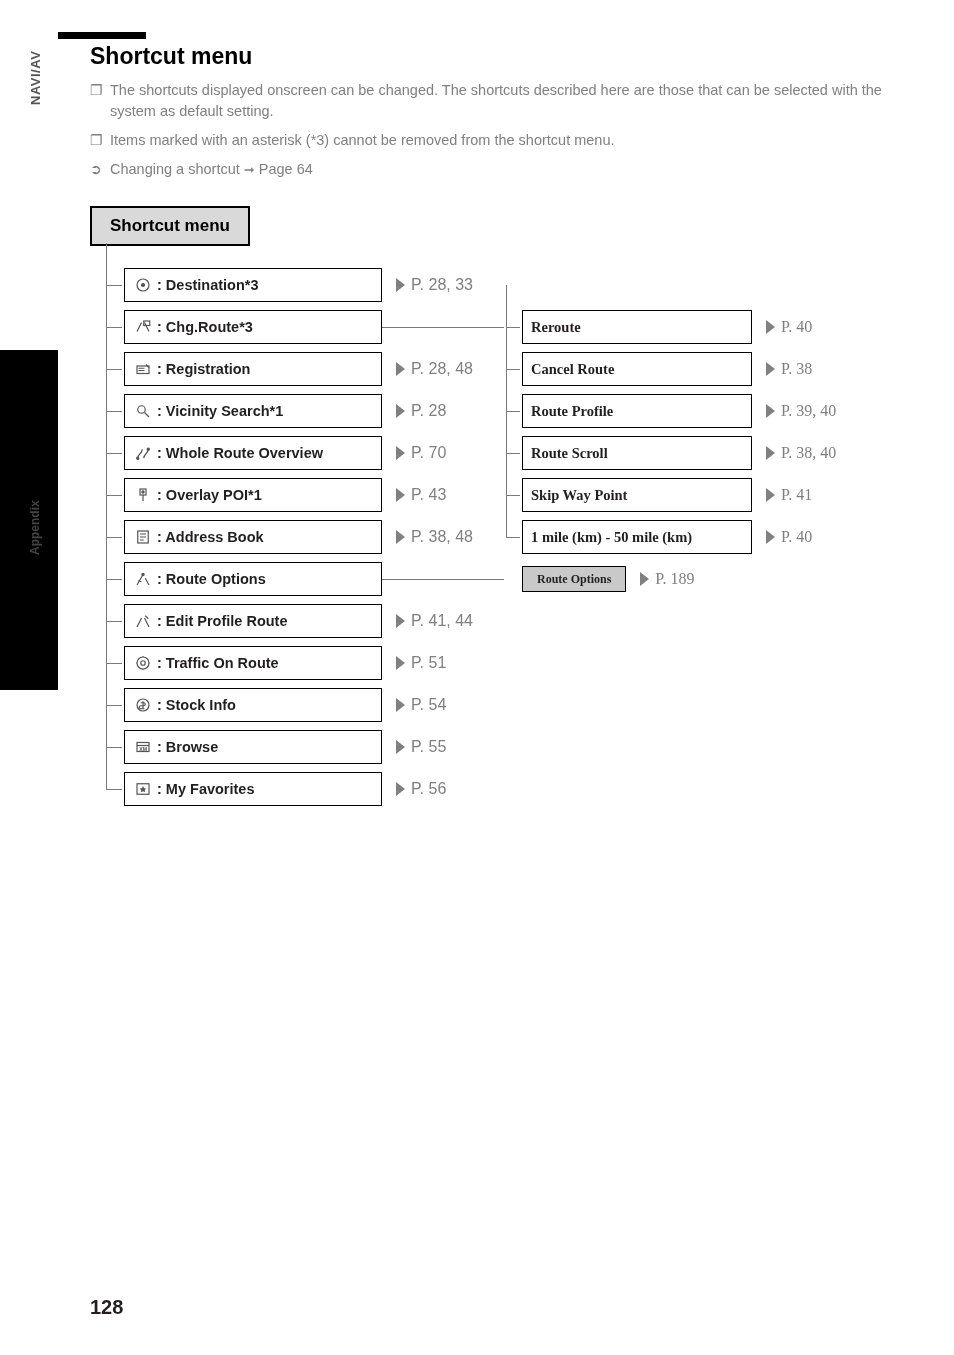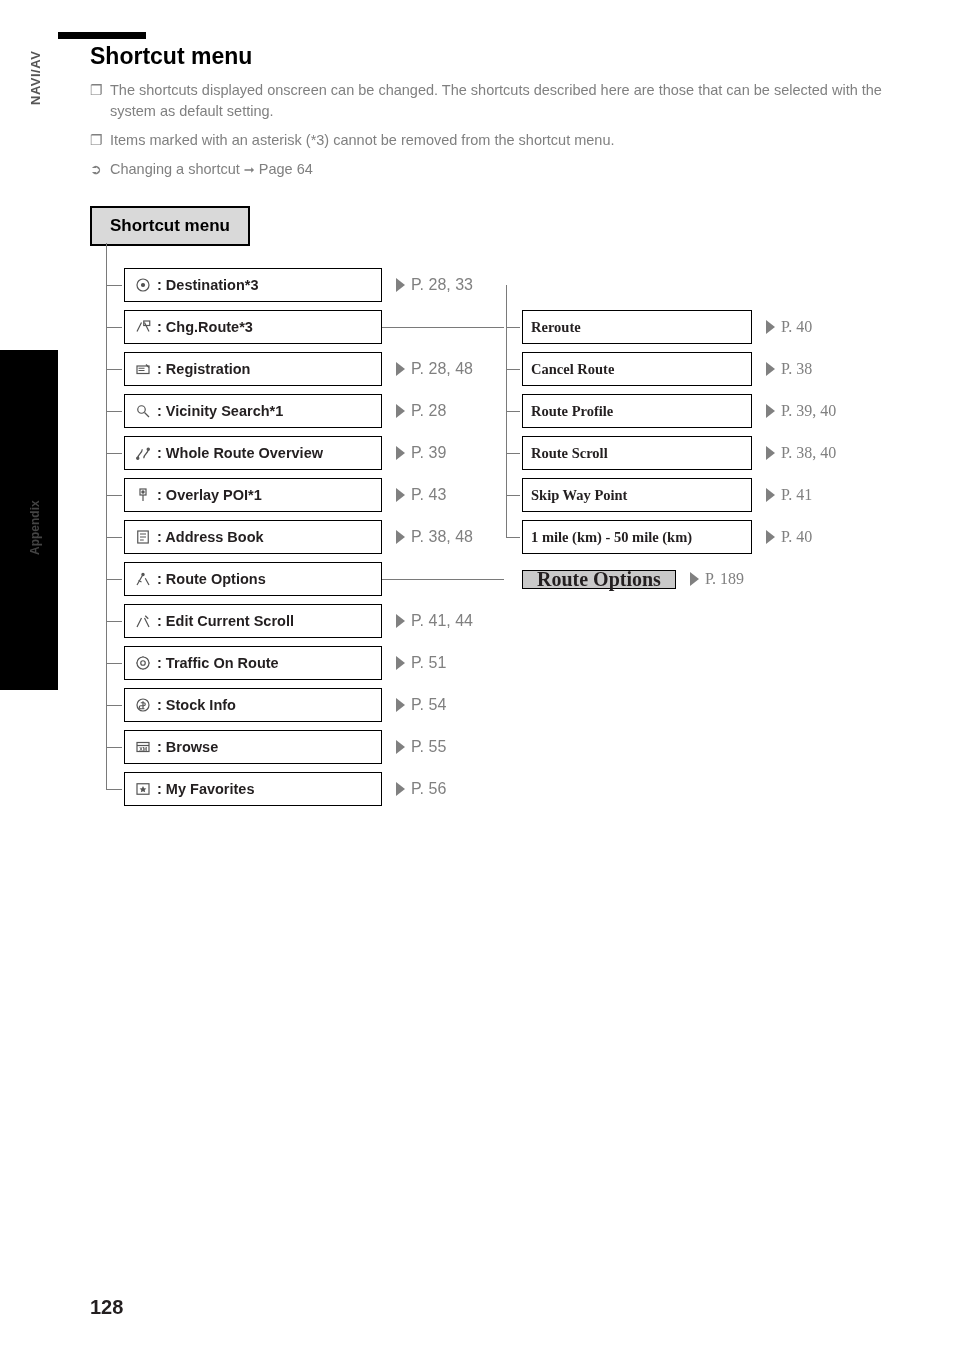--- a/index.html
+++ b/index.html
@@ -205,25 +205,25 @@
     background: #7a7a7a;
   }
   .sub-header {
     display: flex;
     align-items: center;
     height: 34px;
   }
   .sub-header .lbl-box {
     background: #c9c9c9;
     border: 1.5px solid #000;
-    height: 19px;
+    height: 26px;
     display: flex;
     align-items: center;
     padding: 0 14px;
-    font-size: 20px;
+    font-size: 12px;
     font-weight: bold;
   }
   .page-num {
     position: absolute;
     left: 90px;
     bottom: 36px;
     font-size: 20px;
     font-weight: bold;
   }
 </style>
@@ -331,21 +331,21 @@
               <svg viewBox="0 0 24 24" fill="none" stroke="#555" stroke-width="1.6">
                 <path d="M5 19c0-6 6-6 6-12M13 19c0-6 6-6 6-12"></path>
                 <circle cx="5" cy="19" r="1.5" fill="#555"></circle>
                 <circle cx="19" cy="7" r="1.5" fill="#555"></circle>
               </svg>
             </span>
             <span>: Whole Route Overview</span>
           </div>
           <div class="pageref">
             <span class="tri"></span>
-            <span>P. 39</span>
+            <span>P. 70</span>
           </div>
         </div>
         <div class="row">
           <div class="stub"></div>
           <div class="item-box w1">
             <span class="icon">
               <svg viewBox="0 0 24 24" fill="none" stroke="#555" stroke-width="1.6">
                 <rect x="8" y="4" width="8" height="8"></rect>
                 <path d="M12 12v8"></path>
                 <circle cx="12" cy="8" r="1.5" fill="#555"></circle>
@@ -390,21 +390,21 @@
         </div>
         <div class="row">
           <div class="stub"></div>
           <div class="item-box w1">
             <span class="icon">
               <svg viewBox="0 0 24 24" fill="none" stroke="#555" stroke-width="1.6">
                 <path d="M4 20l6-12M20 20l-6-12"></path>
                 <path d="M15 5l4 4"></path>
               </svg>
             </span>
-            <span>: Edit Current Scroll</span>
+            <span>: Edit Profile Route</span>
           </div>
           <div class="pageref">
             <span class="tri"></span>
             <span>P. 41, 44</span>
           </div>
         </div>
         <div class="row">
           <div class="stub"></div>
           <div class="item-box w1">
             <span class="icon">

